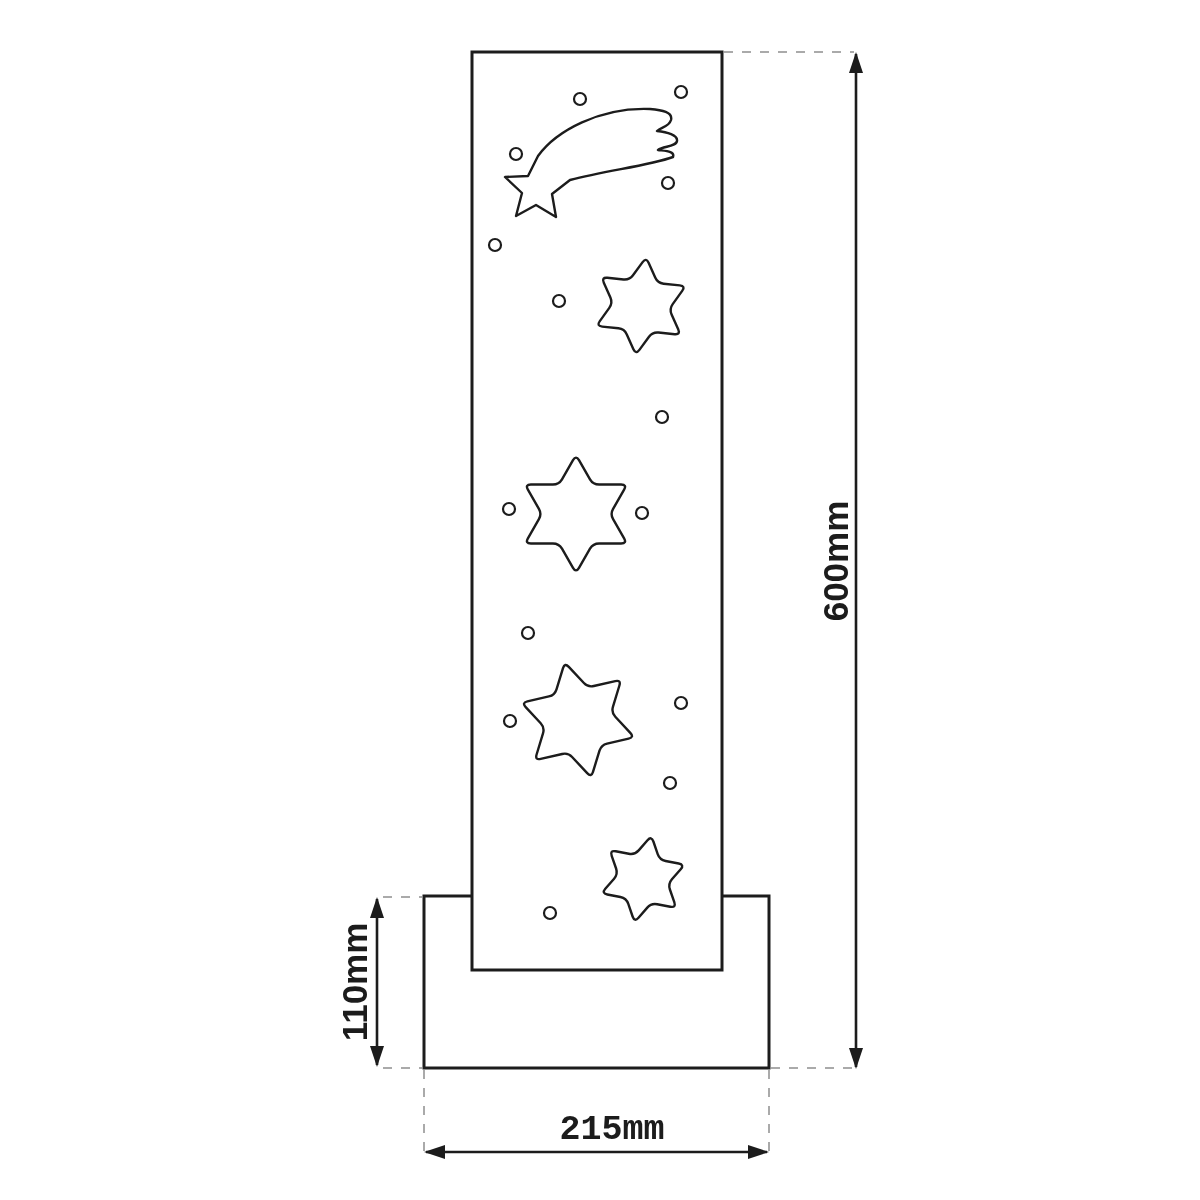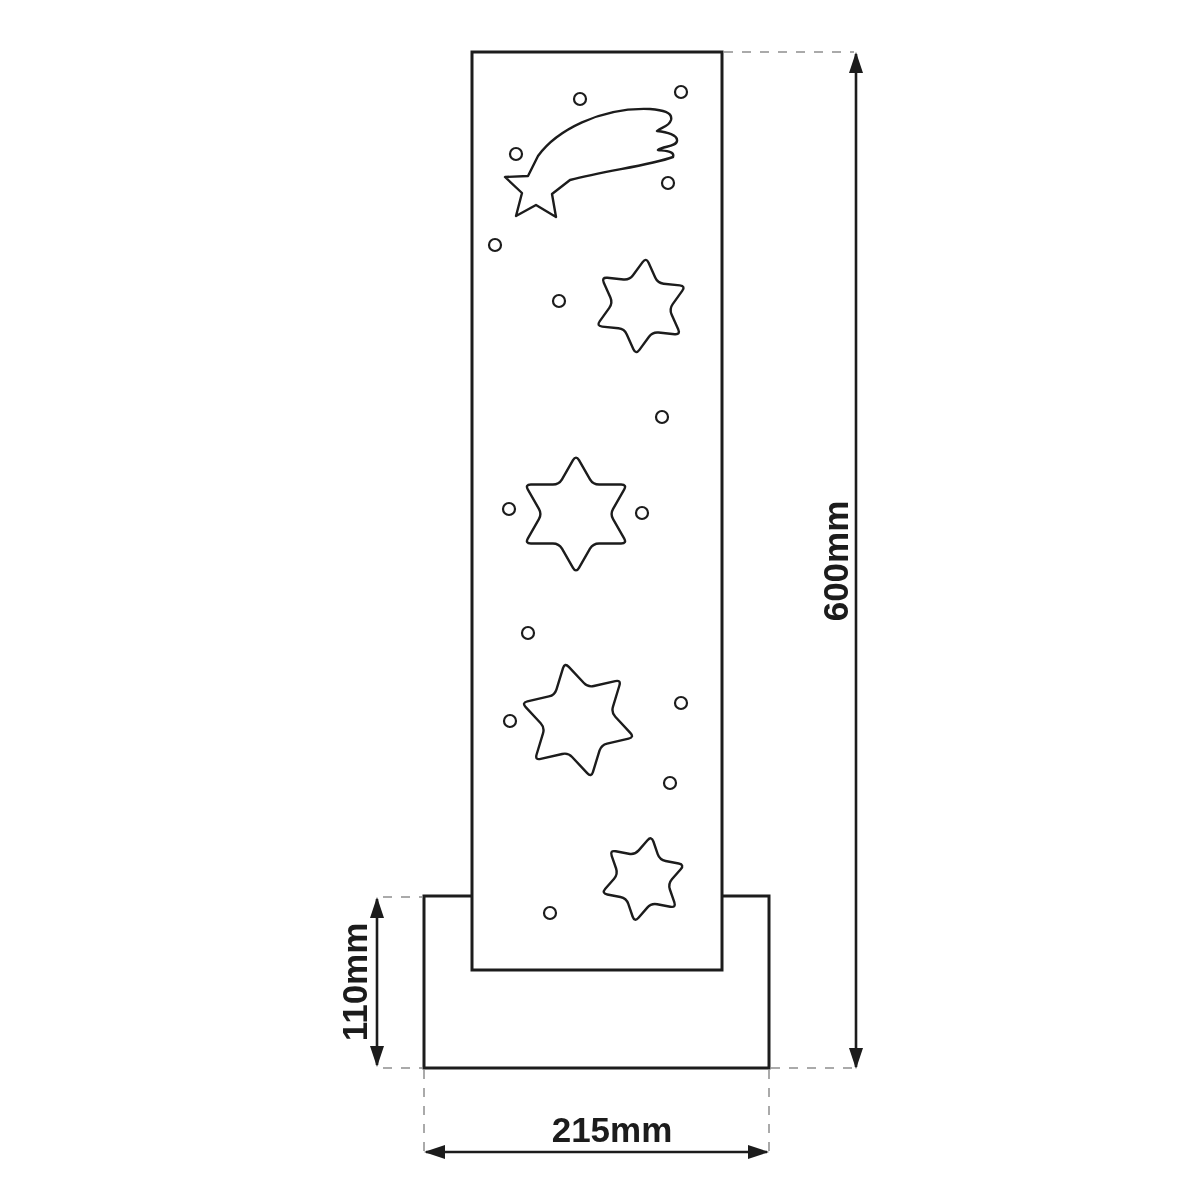--- a/index.html
+++ b/index.html
@@ -71,14 +71,14 @@
       <circle cx="509" cy="509" r="6" fill="#ffffff" stroke="#1c1c1c" stroke-width="2.2"></circle>
       <circle cx="642" cy="513" r="6" fill="#ffffff" stroke="#1c1c1c" stroke-width="2.2"></circle>
       <circle cx="528" cy="633" r="6" fill="#ffffff" stroke="#1c1c1c" stroke-width="2.2"></circle>
       <circle cx="681" cy="703" r="6" fill="#ffffff" stroke="#1c1c1c" stroke-width="2.2"></circle>
       <circle cx="510" cy="721" r="6" fill="#ffffff" stroke="#1c1c1c" stroke-width="2.2"></circle>
       <circle cx="670" cy="783" r="6" fill="#ffffff" stroke="#1c1c1c" stroke-width="2.2"></circle>
       <circle cx="550" cy="913" r="6" fill="#ffffff" stroke="#1c1c1c" stroke-width="2.2"></circle>
     </svg>
   <div class="dim-label vertical" style="left: 836px; top: 561px;">600mm</div>
   <div class="dim-label vertical" style="left: 355px; top: 982px;">110mm</div>
-  <div class="dim-label" style="left: 612px; top: 1130px;">215mm</div>
+  <div class="dim-label" style="left: 612px; top: 1130px; font-family: Liberation Mono, monospace;">215mm</div>
 </div>
 
 </body></html>

